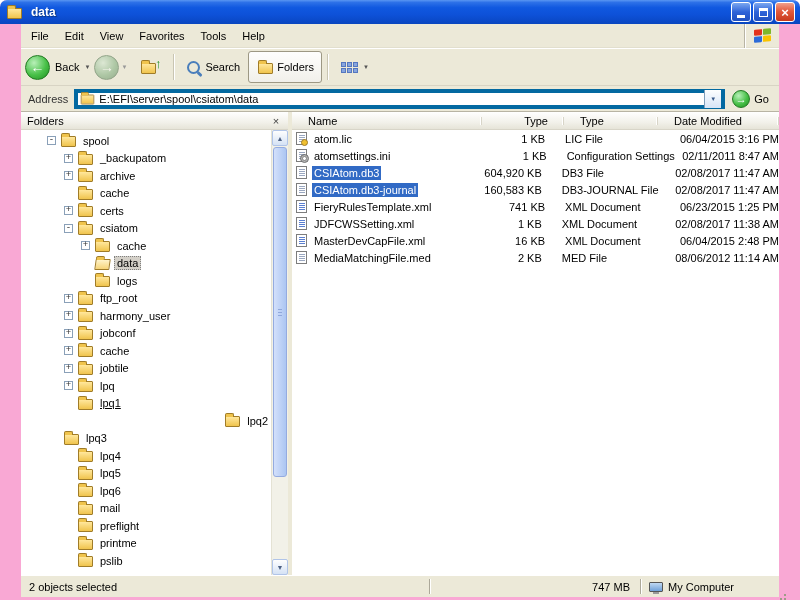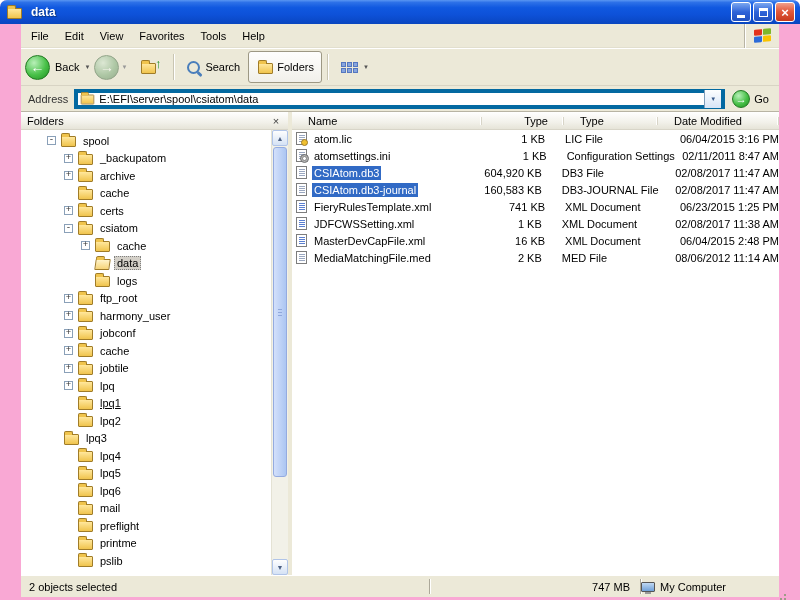--- a/index.html
+++ b/index.html
@@ -101,21 +101,21 @@
   .fi{width:11px;height:13px;background:#fff;border:1px solid #7D7D7D;position:relative;flex:0 0 11px;margin:0 5px 0 2px}
   .fi::before{content:'';position:absolute;left:2px;top:2px;width:6px;height:1px;background:#9AA7C0;box-shadow:0 2px 0 #9AA7C0,0 4px 0 #9AA7C0,0 6px 0 #9AA7C0}
   .icon-xml::before{background:#5B7FD0;box-shadow:0 2px 0 #5B7FD0,0 4px 0 #5B7FD0,0 6px 0 #5B7FD0}
   .icon-ini::after{content:'';position:absolute;right:-3px;bottom:-2px;width:7px;height:7px;border-radius:50%;border:1px solid #666;background:radial-gradient(#fff 20%,#8A8A8A 35%,#D0D0D0 75%)}
   .icon-lic::after{content:'';position:absolute;right:-2px;bottom:-2px;width:5px;height:5px;border-radius:50%;background:#F0C030;border:1px solid #A07C28}
   
   .statusbar{height:22px;background:#ECE9D8;display:flex;align-items:center;border-top:1px solid #fff;padding-left:8px;position:relative}
   .sb-left{flex:1}
   .sb-sep{width:1px;align-self:stretch;margin:3px 0;background:#ACA899;box-shadow:1px 0 0 #fff}
   .sb-size{width:210px;text-align:right;padding-right:10px}
-  .sb-zone{width:138px;display:flex;align-items:center;gap:5px;}
+  .sb-zone{width:138px;display:flex;align-items:center;gap:5px;padding-left:8px}
   .comp-icon{width:14px;height:10px;border:1px solid #555;background:linear-gradient(#BFD8F2,#6FA0D8);border-radius:1px;position:relative;flex:0 0 14px}
   .comp-icon::after{content:'';position:absolute;left:3px;right:3px;bottom:-3px;height:2px;background:#999}
   .grip{position:absolute;right:3px;bottom:3px;width:2px;height:2px;
     box-shadow:10px 10px 0 #9E9B87,10px 6px 0 #9E9B87,6px 10px 0 #9E9B87,10px 2px 0 #9E9B87,6px 6px 0 #9E9B87,2px 10px 0 #9E9B87}
 </style>
 </head>
 <body>
 
 <div class="window">
 
@@ -287,21 +287,21 @@
               <div class="tree-item" style="padding-left: 43px;">
                 <span class="expand-box has">+</span>
                 <span class="ficon icon-folder"></span>
                 <span class="tree-label">lpq</span>
               </div>
               <div class="tree-item" style="padding-left: 43px; text-decoration: underline;">
                 <span class="expand-box"></span>
                 <span class="ficon icon-folder"></span>
                 <span class="tree-label">lpq1</span>
               </div>
-              <div class="tree-item" style="padding-left: 43px;">
+              <div class="tree-item" style="padding-left: 43px; justify-content: flex-end;">
                 <span class="expand-box"></span>
                 <span class="ficon icon-folder"></span>
                 <span class="tree-label">lpq2</span>
               </div>
               <div class="tree-item" style="padding-left: 29px;">
                 <span class="expand-box"></span>
                 <span class="ficon icon-folder"></span>
                 <span class="tree-label">lpq3</span>
               </div>
               <div class="tree-item" style="padding-left: 43px;">

